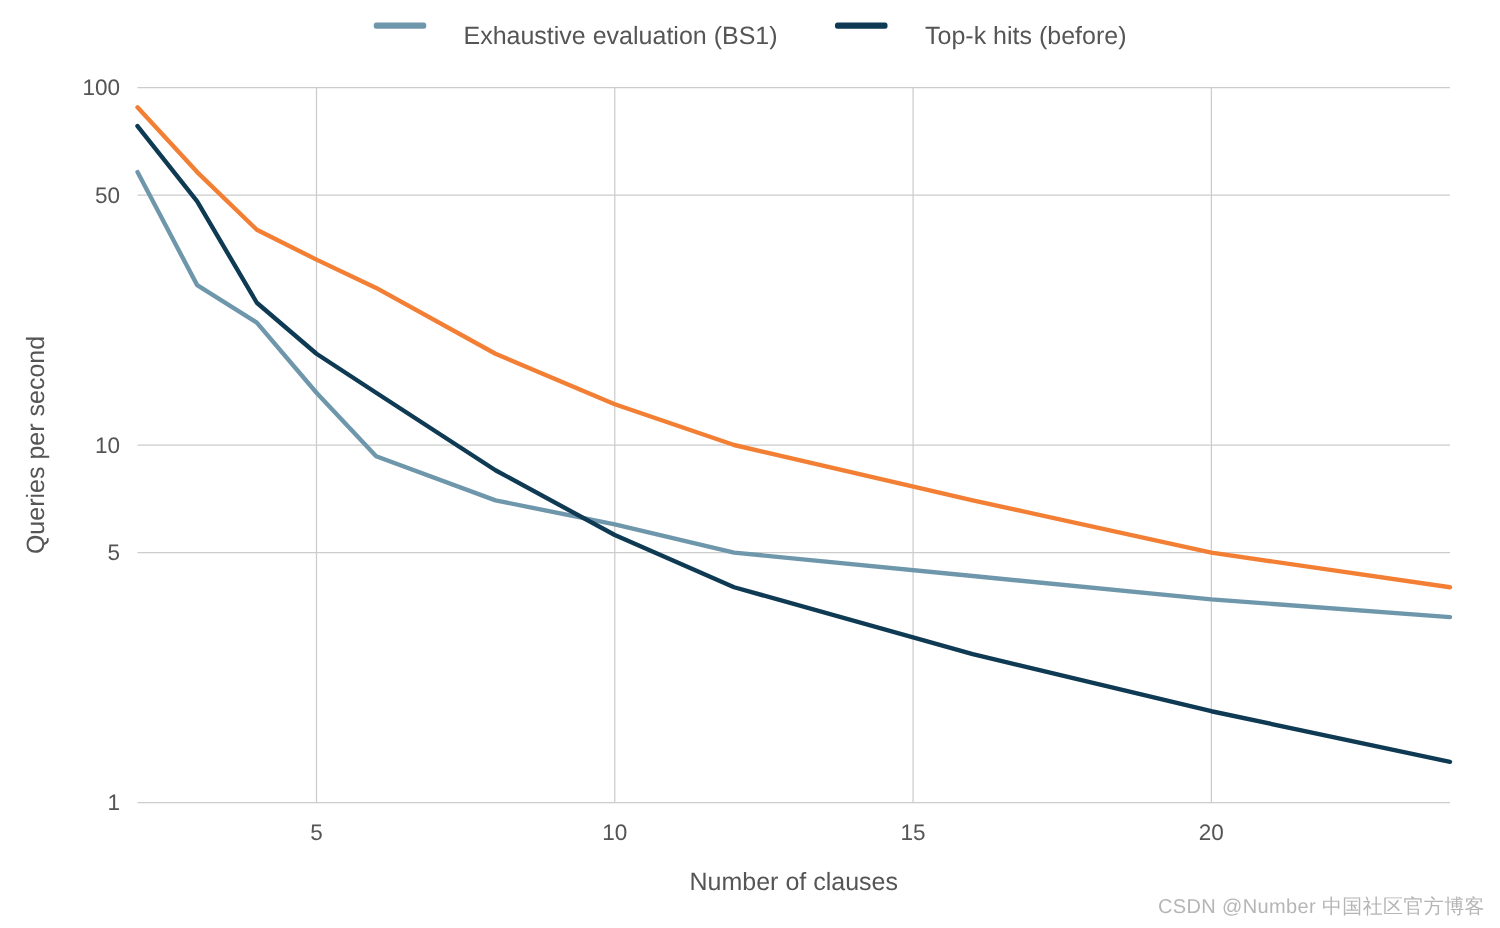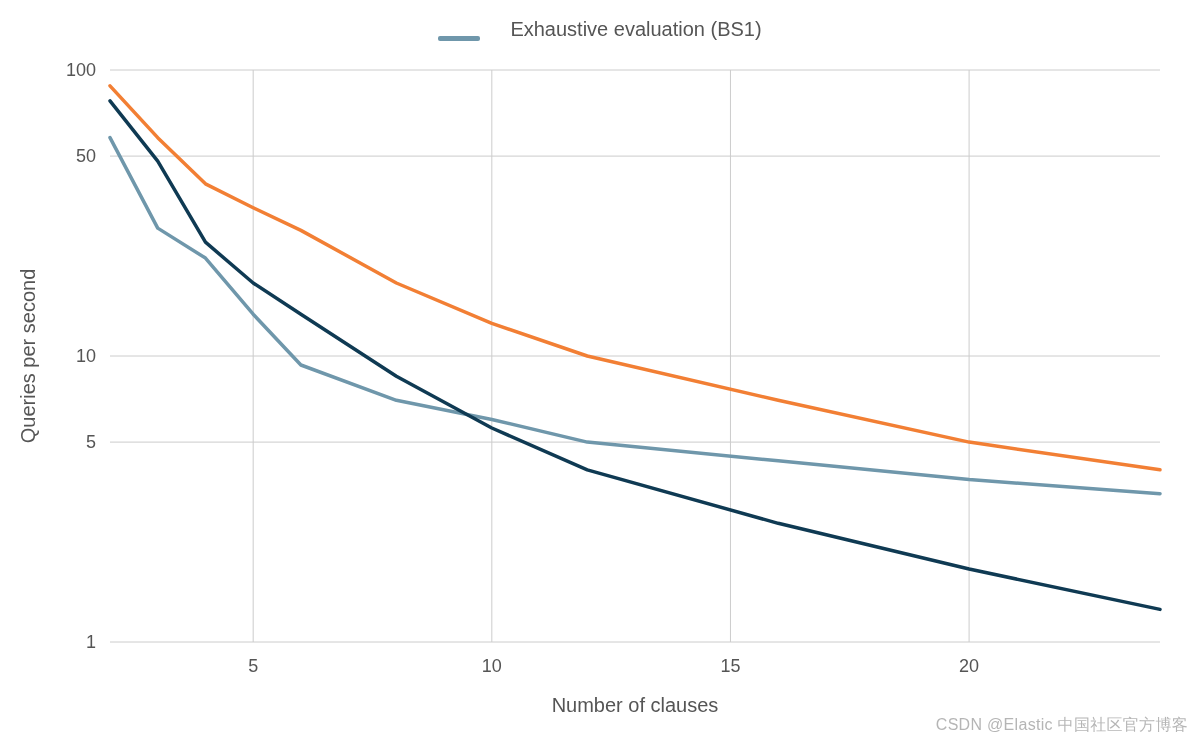--- a/index.html
+++ b/index.html
@@ -23,21 +23,21 @@
     left: 0;
     width: 100%;
     display: flex;
     justify-content: center;
     gap: 46px;
     font-size: 20px;
     color: #555;
   }
   .legend-item {
     display: flex;
-    align-items: flex-end;
+    align-items: flex-start;
     gap: 30px;
   }
   .swatch {
     width: 42px;
     height: 5px;
     border-radius: 2px;
   }
   .axis text {
     font-size: 18px;
     fill: #555;
@@ -57,20 +57,24 @@
 </style>
 </head>
 <body>
 
 <div class="chart-wrap">
 
   <div class="legend">
     <div class="legend-item">
       <span class="swatch" style="background:#6f97ab"></span>
       <span>Exhaustive evaluation (BS1)</span>
+    </div>
+    <div class="legend-item">
+      <span class="swatch" style="background:#0f3a53"></span>
+      <span>Top-k hits (before)</span>
     </div>
   </div>
 
   <svg id="chart-svg" width="1200" height="742">
     <g id="plot">
         <line x1="110" x2="1160" y1="642" y2="642" stroke="#cccccc" stroke-width="1"></line>
         <line x1="110" x2="1160" y1="442.09457875989864" y2="442.09457875989864" stroke="#cccccc" stroke-width="1"></line>
         <line x1="110" x2="1160" y1="356" y2="356" stroke="#cccccc" stroke-width="1"></line>
         <line x1="110" x2="1160" y1="156.09457875989864" y2="156.09457875989864" stroke="#cccccc" stroke-width="1"></line>
         <line x1="110" x2="1160" y1="70" y2="70" stroke="#cccccc" stroke-width="1"></line>
@@ -92,14 +96,14 @@
         <text x="96" y="648" text-anchor="end">1</text>
         <text x="96" y="448.09457875989864" text-anchor="end">5</text>
         <text x="96" y="362" text-anchor="end">10</text>
         <text x="96" y="162.09457875989864" text-anchor="end">50</text>
         <text x="96" y="76" text-anchor="end">100</text>
       </g>
     <text id="x-title" class="axis-title" text-anchor="middle" x="635" y="712">Number of clauses</text>
     <text id="y-title" class="axis-title" text-anchor="middle" transform="translate(35, 356) rotate(-90)">Queries per second</text>
   </svg>
 
-  <div class="watermark">CSDN @Elastic 中国社区官方博客</div>
+  <div class="watermark">CSDN @Number 中国社区官方博客</div>
 </div>
 
 </body></html>

